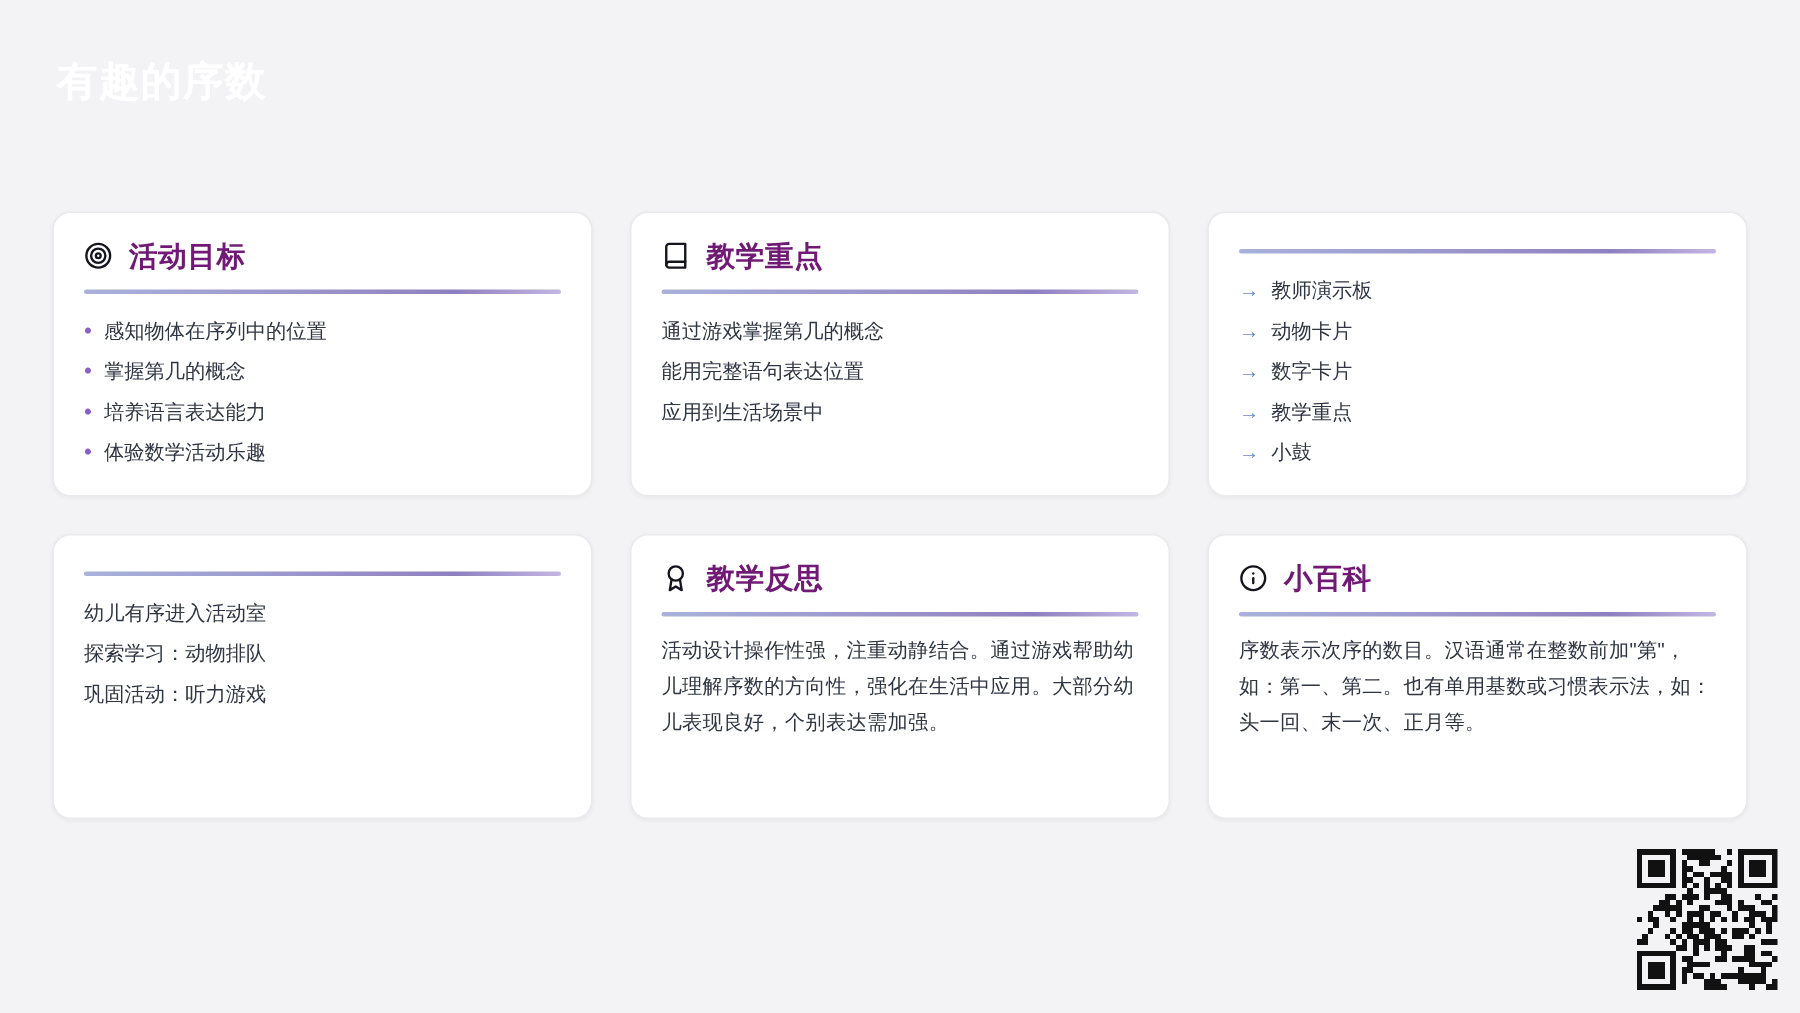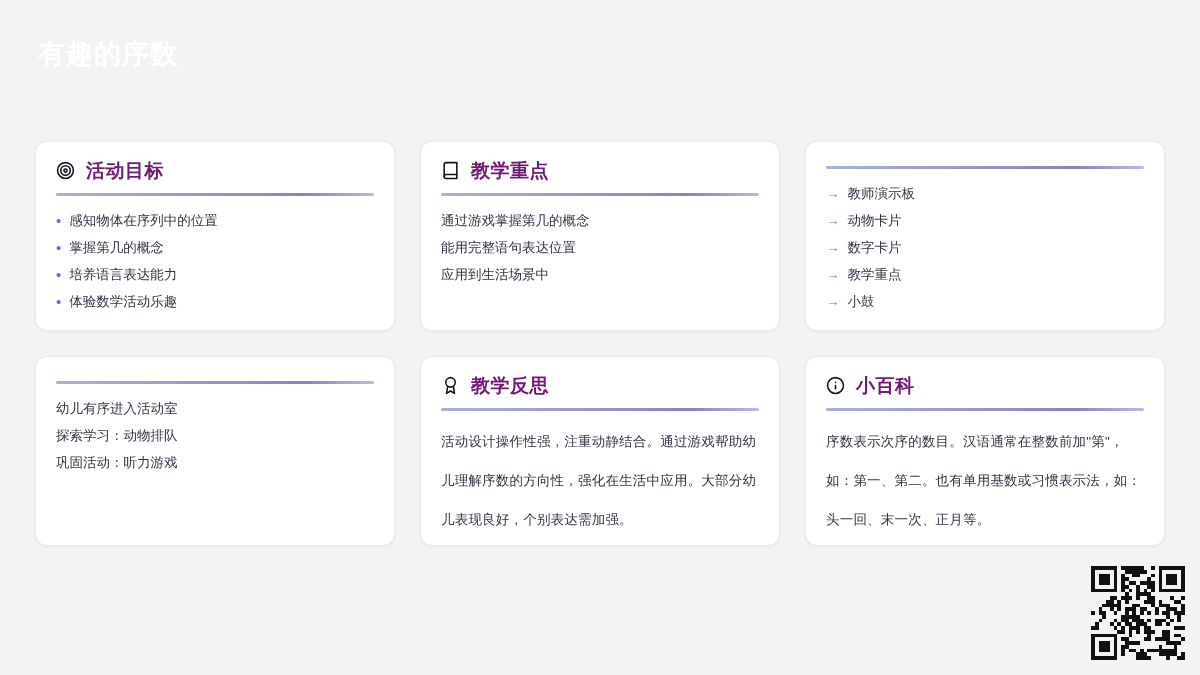--- a/index.html
+++ b/index.html
@@ -42,21 +42,21 @@
     background:linear-gradient(90deg,#a8b2da 0%,#978cc6 60%,#8d80c0 78%,#c4b6e2 100%);
   }
   .card-body { margin-top:11px; }
   .line-item {
     display:flex; align-items:center; height:27px;
     font-size:13.5px; color:#2f3542;
   }
   .bullet-glyph { color:#8a5fc8; font-size:15px; margin-right:8px; line-height:1; }
   .arrow-glyph  { color:#5d8ad2; font-size:13.5px; margin-right:8px; line-height:1; }
   .card-paragraph {
-    font-size:13.5px; color:#2f3542; line-height:39px;
+    font-size:13.5px; color:#2f3542; line-height:24px;
     letter-spacing:0.2px;
   }
   .qr-code { position:absolute; left:1091px; top:566px; width:94px; height:94px; }
   .qr-code svg { width:94px; height:94px; shape-rendering:crispEdges; }
 </style>
 </head>
 <body>
 
 <div class="page-title">有趣的序数</div>
 

